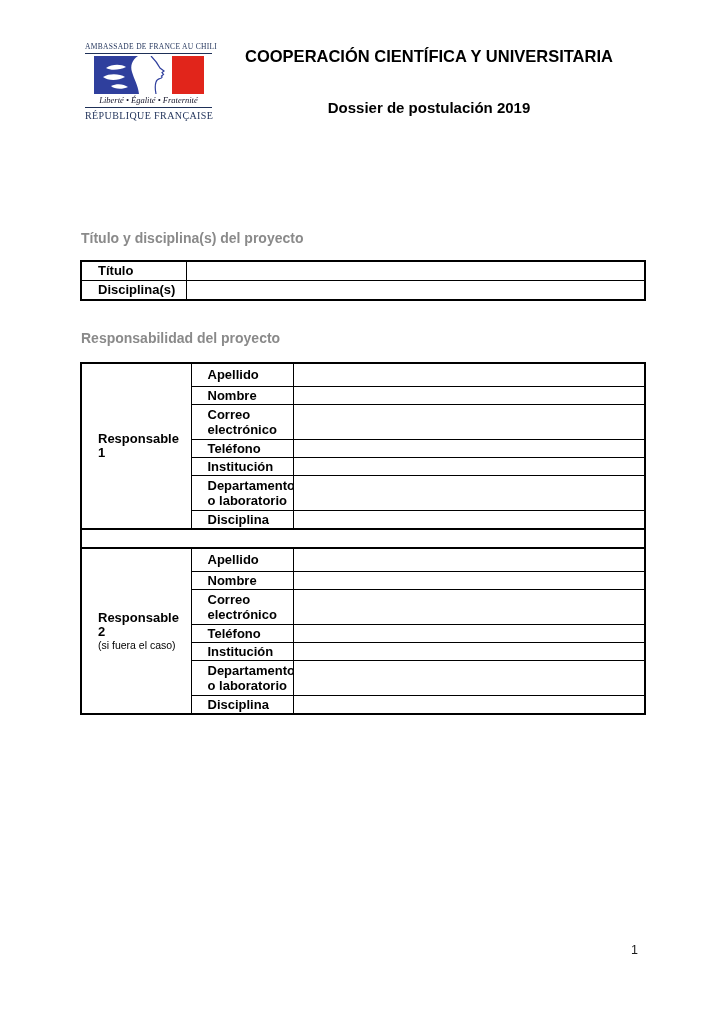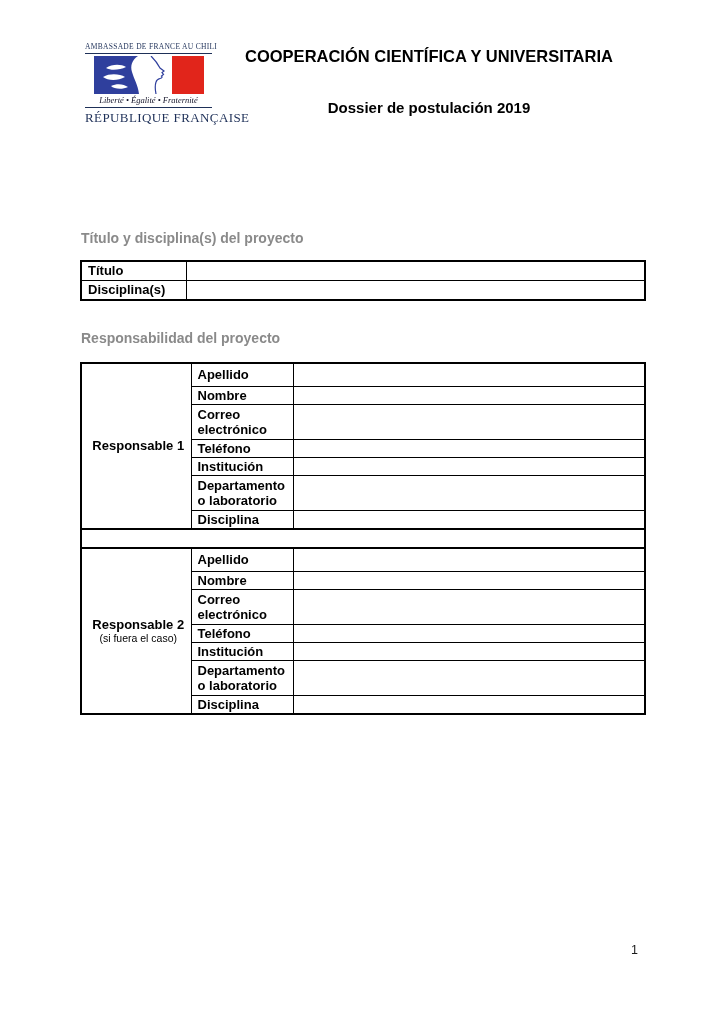--- a/index.html
+++ b/index.html
@@ -7,47 +7,47 @@
   .page { position:relative; width:724px; height:1024px; background:#fff; overflow:hidden; }
 
   
   .logo { position:absolute; left:85px; top:42px; width:127px;
           font-family:"Liberation Serif", serif; color:#1e3058; text-align:center; }
   .logo-embassy { font-size:7.5px; letter-spacing:0.3px; white-space:nowrap;
                   padding-bottom:2px; border-bottom:1px solid #1e3058; }
   .logo-flag { display:block; margin:2px auto 0 auto; }
   .logo-motto { font-style:italic; font-size:8.5px; color:#14142a;
                 padding:1px 0 2px 0; border-bottom:1px solid #1e3058; white-space:nowrap; }
-  .logo-republic { font-size:13px; letter-spacing:0.4px; padding-top:2px; white-space:nowrap; }
+  .logo-republic { font-size:10px; letter-spacing:0.4px; padding-top:2px; white-space:nowrap; }
 
   
   .header-titles { position:absolute; left:212px; top:47px; width:434px; text-align:center; }
   .doc-title { font-size:16.5px; font-weight:700; }
   .doc-subtitle { font-size:15px; font-weight:700; margin-top:33px; }
 
   .program-heading { position:absolute; left:0; top:147px; width:724px; text-align:center;
                      font-size:15.5px; font-weight:700; line-height:23px; }
 
   
   .section-title { position:absolute; left:81px; font-size:14px; font-weight:700;
                    color:#8a8a8a; line-height:16px; }
   .st-1 { top:230px; }
   .st-2 { top:330px; }
 
   
   table.doc-table { position:absolute; left:80px; border-collapse:collapse;
                     background:#fff; table-layout:fixed; }
   table.doc-table td { border:1px solid #000; font-size:13px;
-                       padding:0 2px 1px 6px; vertical-align:middle; overflow:hidden; }
+                       padding:0 2px 1px 16px; vertical-align:middle; overflow:hidden; }
   table.t1 { top:260px; width:566px; border:2px solid #000; }
   table.t1 td { height:17px; }
   table.t2 { top:362px; width:566px; border:2px solid #000; }
 
   td.lbl { font-weight:700; line-height:15px; }
-  td.grp { font-weight:700; padding-left:6px; line-height:14px;text-align:center; }
+  td.grp { font-weight:700; padding-left:6px; line-height:14px; }
   .note { display:block; font-weight:400; font-size:10.5px; line-height:12px; }
 
   tr.ra td { height:21px; }
   tr.rn td { height:16px; }
   tr.rd td { height:33px; }
   tr.sp td { height:16px; border-top:2px solid #000; border-bottom:2px solid #000; }
 
   .page-number { position:absolute; left:631px; top:943px; font-size:12.5px; color:#1a1a1a; }
 </style>
 </head>

